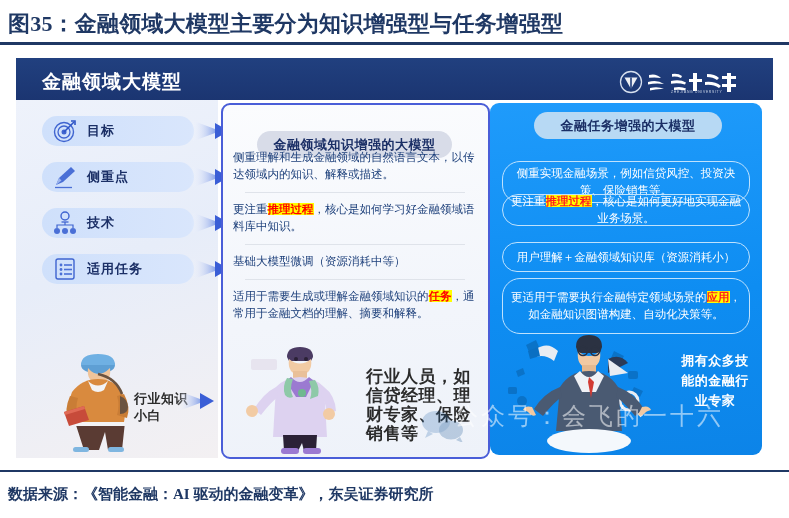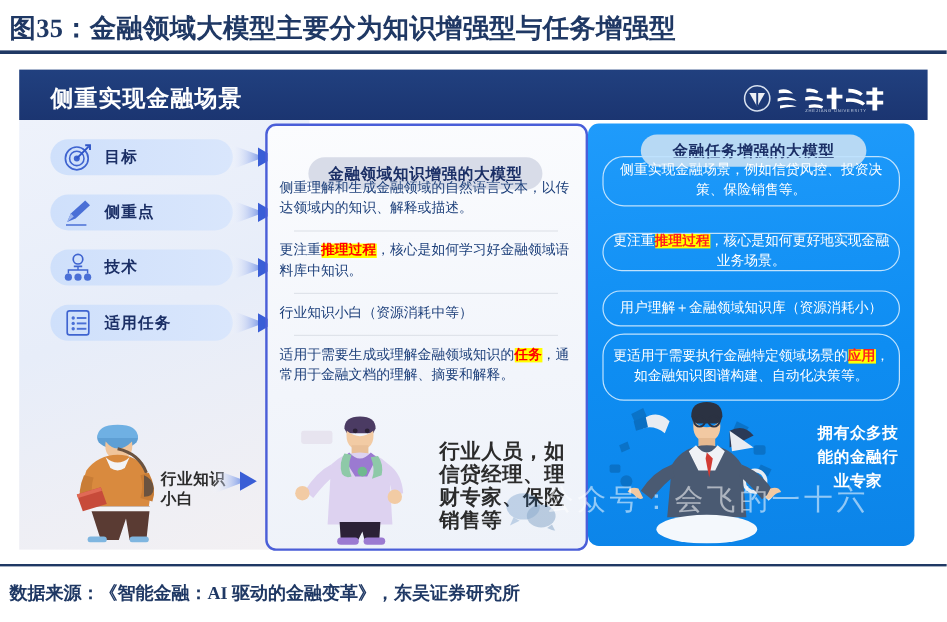--- a/index.html
+++ b/index.html
@@ -34,21 +34,20 @@
   }
   
   #zju-logo{position:absolute;right:22px;top:12px;width:132px;height:24px;}
   
   #slide-body{position:absolute;left:2px;top:45px;width:757px;height:358px;}
 
   
   #left-col{
     position:absolute;left:0;top:0;width:202px;height:358px;
     background:linear-gradient(160deg,#eef2fb 0%,#e7edf9 45%,#f3f0f2 100%);
-    padding-left:40px;
   }
   .pill{
     position:absolute;left:26px;width:152px;height:30px;border-radius:15px;
     background:#cfe0fb;
     background:linear-gradient(90deg,#cfe0fb 0%,#d9e6fc 100%);
     display:flex;align-items:center;
   }
   .pill .pic{width:34px;height:26px;margin-left:6px;flex:none;display:flex;align-items:center;justify-content:center;}
   .pill .txt{font-size:13px;font-weight:bold;color:#1b2f66;margin-left:5px;letter-spacing:1px;}
   .arrow{position:absolute;width:40px;height:26px;}
@@ -120,21 +119,21 @@
 </style>
 </head>
 <body>
 
 <div id="figure-caption">图35：金融领域大模型主要分为知识增强型与任务增强型</div>
 <div id="caption-rule"></div>
 
 <div id="slide">
 
   <div id="slide-header">
-    <div id="slide-title">侧重实现金融场景</div>
+    <div id="slide-title">金融领域大模型</div>
     <svg id="zju-logo" viewBox="0 0 132 24">
       <circle cx="12" cy="12" r="10.5" fill="none" stroke="#d7e0ef" stroke-width="1.3"></circle>
       <path d="M5.5 7.5 L18.5 7.5 L12 19 Z" fill="#ffffff" opacity=".92"></path>
       <path d="M12 7.5 L12 19" stroke="#1F3C7A" stroke-width="1.6"></path>
       <g fill="#ffffff">
         <path d="M30 5 q7 -2 12 3 q-6 -1 -12 -0.2 Z"></path>
         <path d="M29 12 q9 -3 16 2 q-8 -1.5 -16 0.6 Z"></path>
         <path d="M31 18 q8 -2 14 1 q-7 -0.5 -14 1.4 Z"></path>
         <path d="M53 4 q6 -1 10 2 l-1 2 q-5 -2 -9 -1.2 Z"></path>
         <path d="M52 11 q9 -2 15 1.5 l-1 2 q-7 -2 -14 -0.7 Z"></path>
@@ -261,21 +260,21 @@
         <span>侧重理解和生成金融领域的自然语言文本，以传达领域内的知识、解释或描述。</span>
       </div>
       <div class="mid-sep" style="top:87px"></div>
 
       <div class="mid-block" style="top:96px">
         <span>更注重</span><span class="hl">推理过程</span><span>，核心是如何学习好金融领域语料库中知识。</span>
       </div>
       <div class="mid-sep" style="top:139px"></div>
 
       <div class="mid-block" style="top:148px">
-        <span>行业知识小白（资源消耗中等）</span>
+        <span>基础大模型微调（资源消耗中等）</span>
       </div>
       <div class="mid-sep" style="top:174px"></div>
 
       <div class="mid-block" style="top:183px">
         <span>适用于需要生成或理解金融领域知识的</span><span class="hl">任务</span><span>，通常用于金融文档的理解、摘要和解释。</span>
       </div>
 
       <svg id="mid-person" viewBox="0 0 118 112">
         <rect x="10" y="16" width="26" height="11" rx="2" fill="#e7e4ef"></rect>
         <path d="M46 14 q0 -10 13 -10 q13 0 13 10 l-2 4 l-22 0 Z" fill="#4b3b63"></path>
@@ -295,21 +294,21 @@
         <rect x="62" y="105" width="18" height="6" rx="3" fill="#9b7ad1"></rect>
         <circle cx="55" cy="16" r="2" fill="#2b2136"></circle>
           <circle cx="65" cy="16" r="2" fill="#2b2136"></circle>
       </svg>
       <div id="mid-person-label">行业人员，如信贷经理、理财专家、保险销售等</div>
     </div>
 
     <div id="right-col">
       <div id="right-title">金融任务增强的大模型</div>
 
-      <div class="rbox" style="top:27px;height:42px">
+      <div class="rbox" style="top:58px;height:42px">
         <span>侧重实现金融场景，例如信贷风控、投资决策、保险销售等。</span>
       </div>
 
       <div class="rbox" style="top:91px;height:32px">
         <span><span>更注重</span><span class="hl-r">推理过程</span><span>，核心是如何更好地实现金融业务场景。</span></span>
       </div>
 
       <div class="rbox" style="top:175px;height:56px">
         <span><span>更适用于需要执行金融特定领域场景的</span><span class="hl-r">应用</span><span>，如金融知识图谱构建、自动化决策等。</span></span>
       </div>

